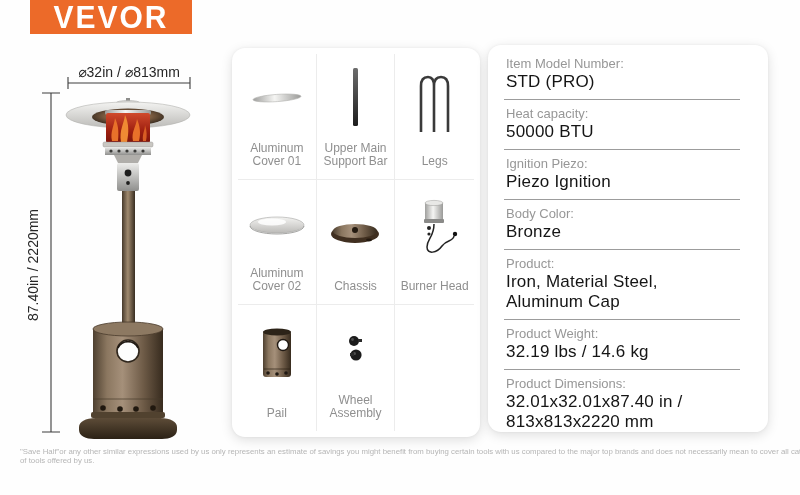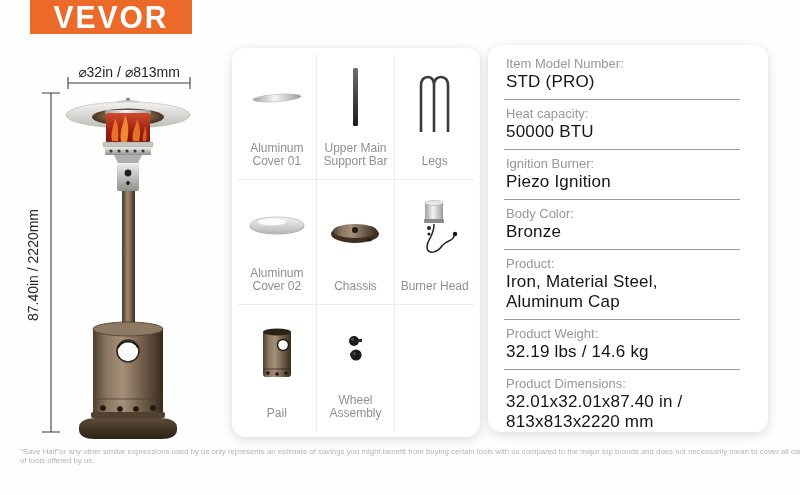--- a/index.html
+++ b/index.html
@@ -268,21 +268,21 @@
   <div class="specs-inner">
     <div class="srow">
       <div class="slabel">Item Model Number:</div>
       <div class="svalue">STD (PRO)</div>
     </div>
     <div class="srow">
       <div class="slabel">Heat capacity:</div>
       <div class="svalue">50000 BTU</div>
     </div>
     <div class="srow">
-      <div class="slabel">Ignition Burner:</div>
+      <div class="slabel">Ignition Piezo:</div>
       <div class="svalue">Piezo Ignition</div>
     </div>
     <div class="srow">
       <div class="slabel">Body Color:</div>
       <div class="svalue">Bronze</div>
     </div>
     <div class="srow">
       <div class="slabel">Product:</div>
       <div class="svalue">Iron, Material Steel, Aluminum Cap</div>
     </div>

